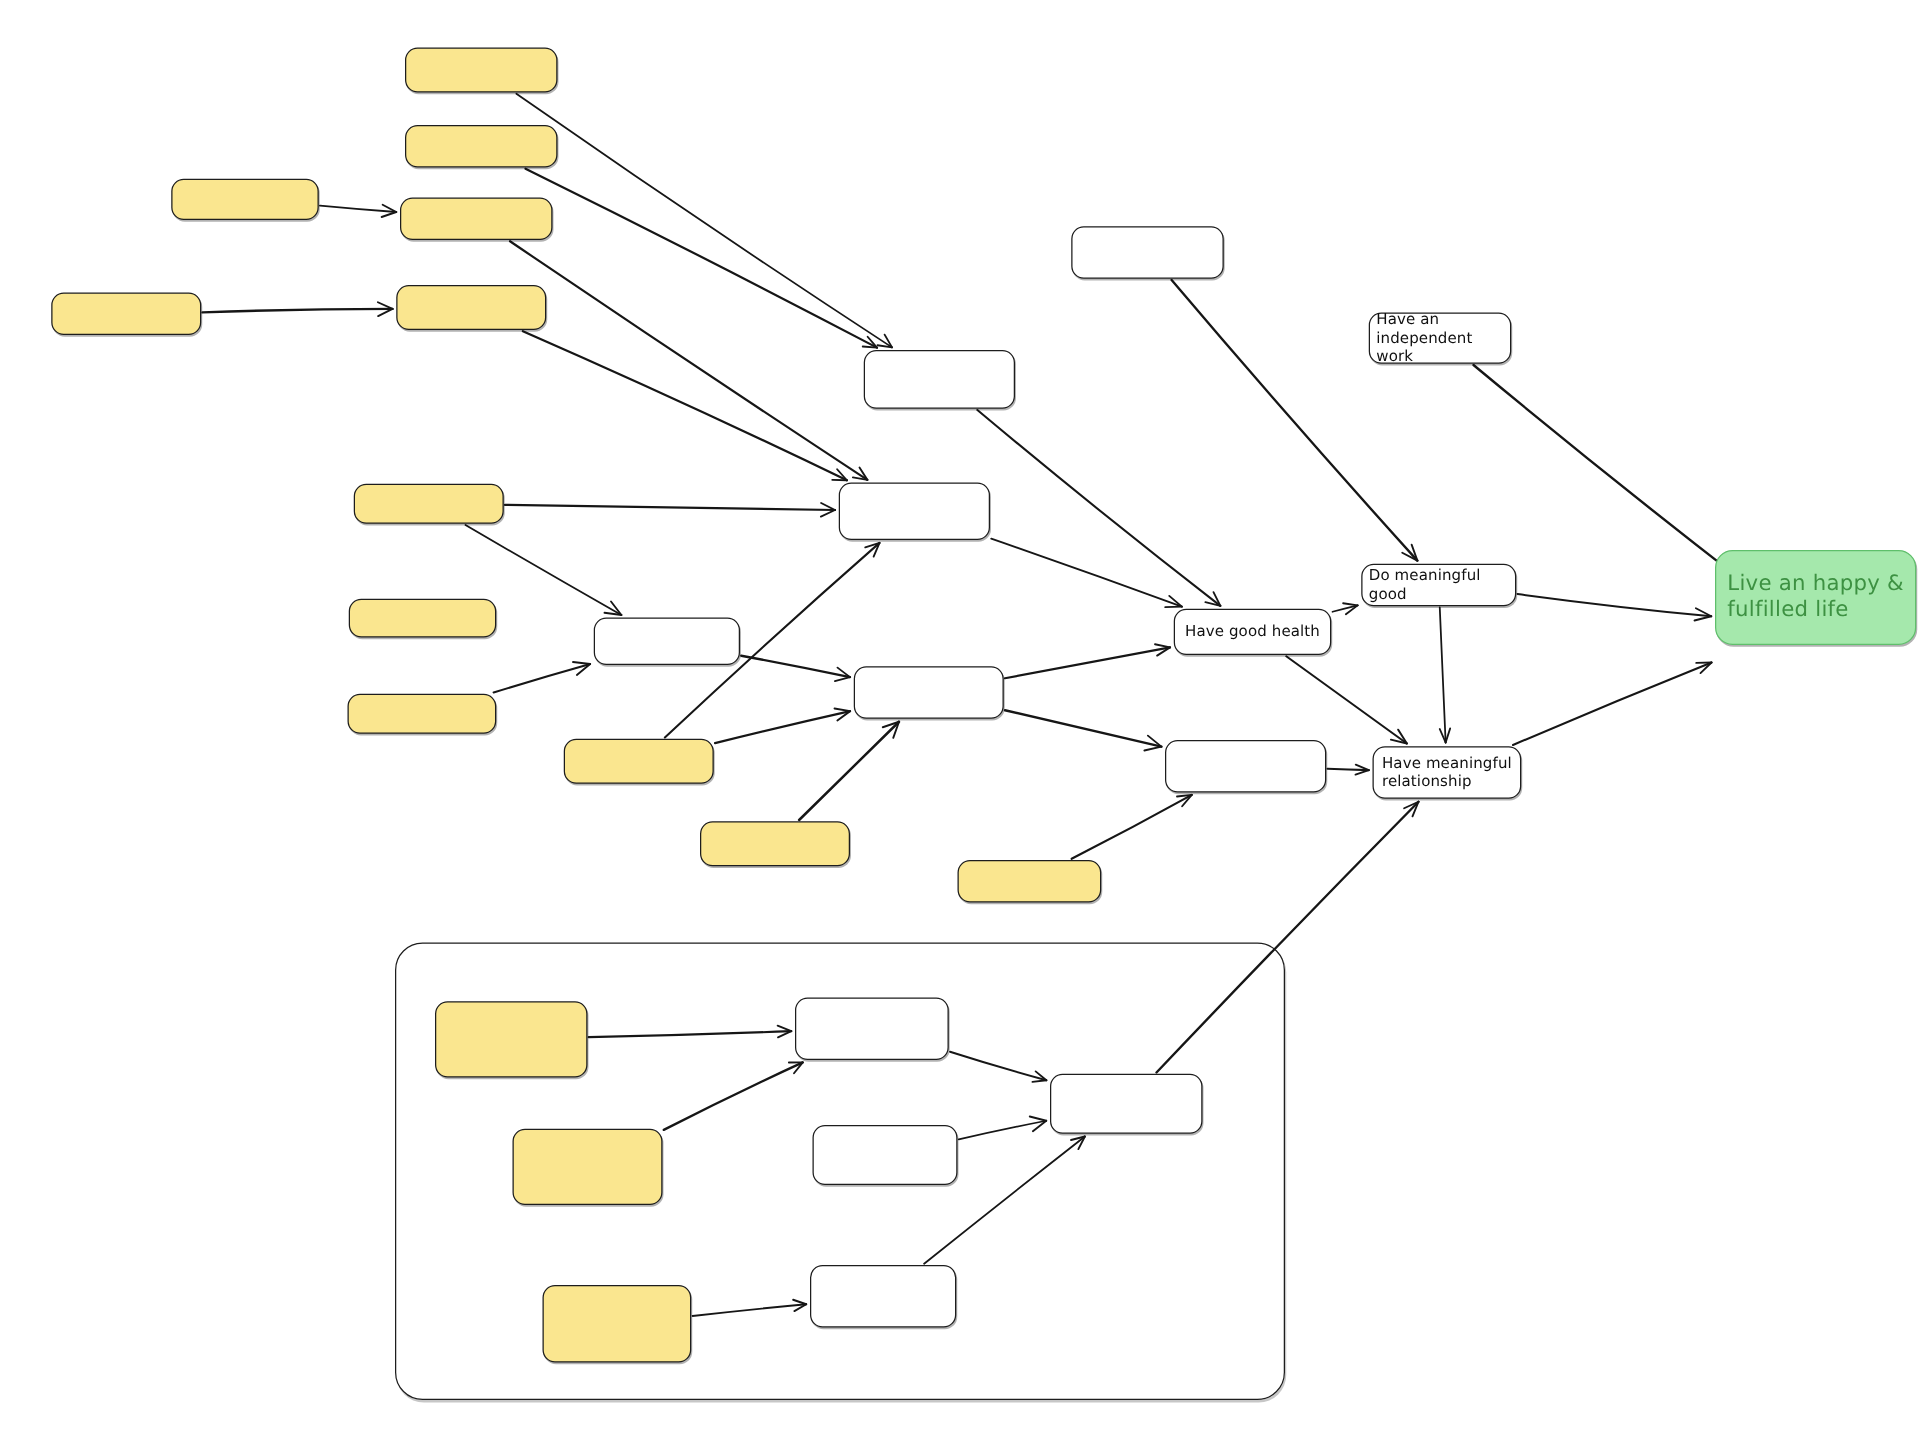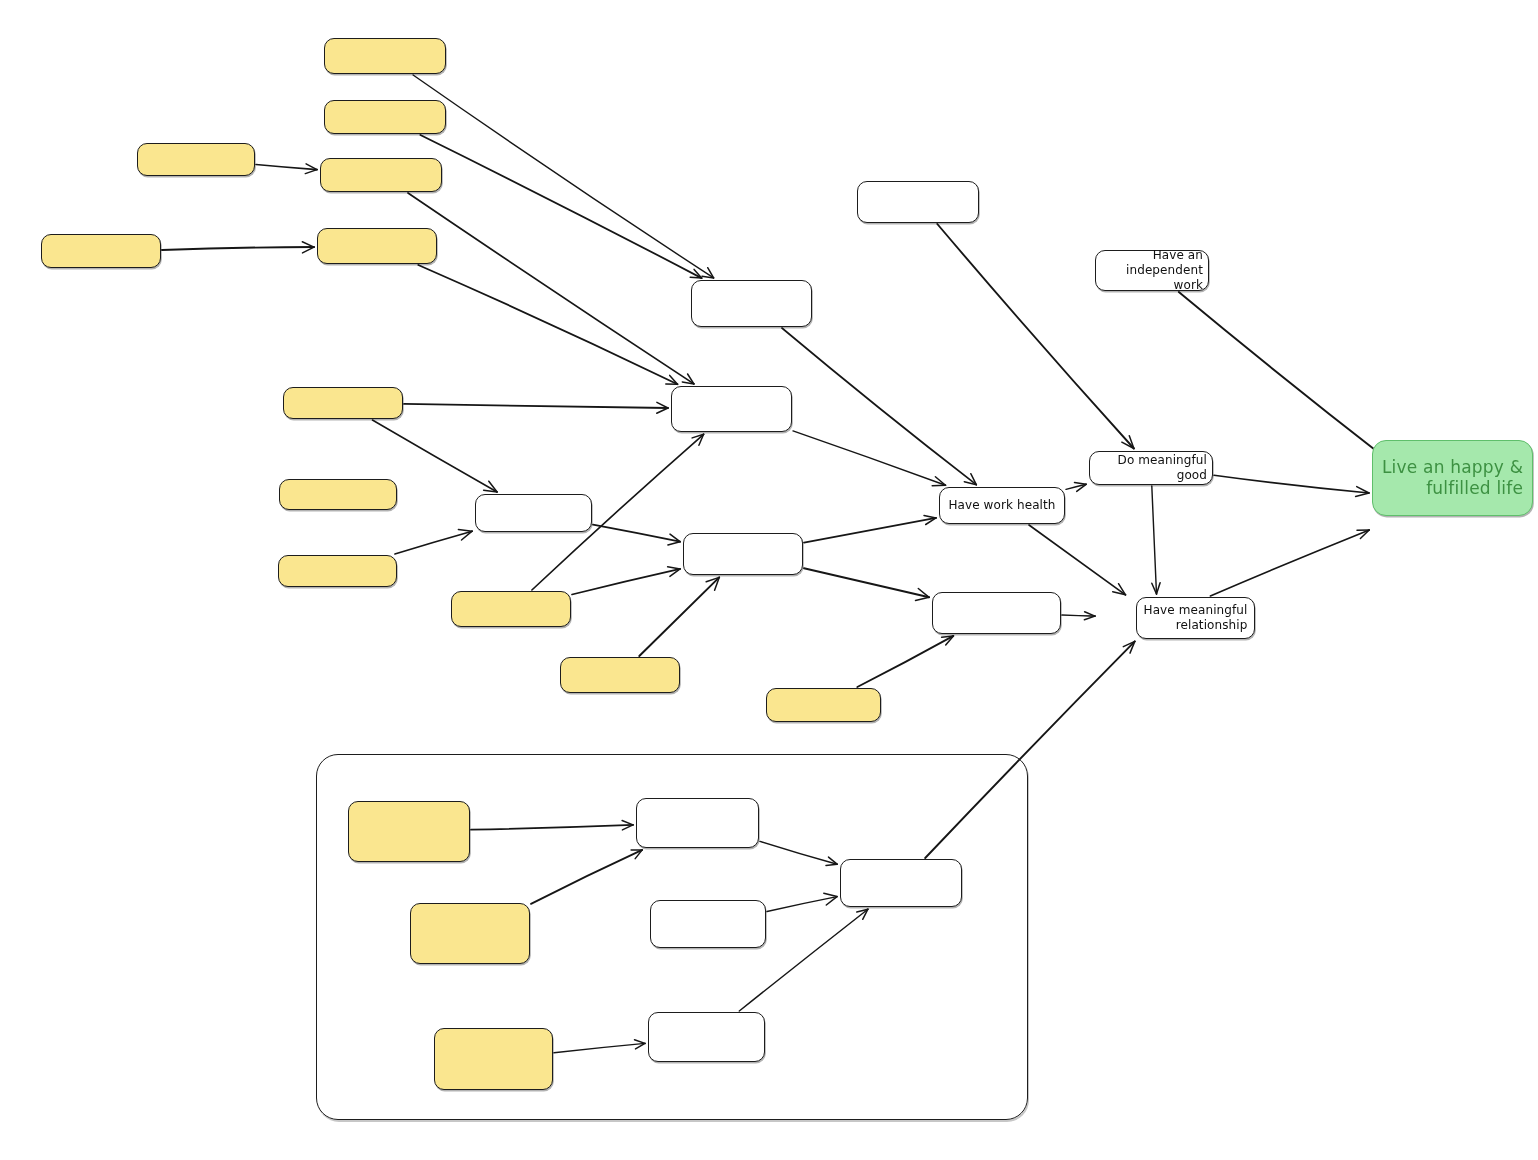--- a/index.html
+++ b/index.html
@@ -23,21 +23,21 @@
   }
   .node {
     position: absolute;
     box-sizing: border-box;
     border: 1.6px solid #1d1d1d;
     border-radius: 10px;
     background: #ffffff;
     display: flex;
     align-items: center;
     justify-content: center;
-    text-align: right;
+    text-align: left;
     line-height: 1.25;
     color: #101010;
     font-family: "DejaVu Sans", sans-serif;
     box-shadow: 0.8px 1.4px 0 rgba(0,0,0,0.30);
   }
   .node.yellow {
     background: #fae68f;
     border-color: #1d1d1d;
   }
   .node.green {
@@ -228,29 +228,29 @@
     <div class="node " style="left: 475px; top: 494px; width: 117px; height: 38px;">
       <span class="label"></span>
     </div>
     <div class="node " style="left: 683px; top: 533px; width: 120px; height: 42px;">
       <span class="label"></span>
     </div>
     <div class="node " style="left: 932px; top: 592px; width: 129px; height: 42px;">
       <span class="label"></span>
     </div>
     <div class="node big-label" style="left: 939px; top: 487px; width: 126px; height: 37px;">
-      <span class="label">Have work health</span>
+      <span class="label">Have good health</span>
     </div>
     <div class="node big-label" style="left: 1089px; top: 451px; width: 124px; height: 34px;">
       <span class="label">Do meaningful good</span>
     </div>
     <div class="node big-label" style="left: 1095px; top: 250px; width: 114px; height: 41px;">
       <span class="label">Have an<br>independent work</span>
     </div>
-    <div class="node big-label" style="left: 1136px; top: 597px; width: 119px; height: 42px;">
+    <div class="node big-label" style="left: 1098px; top: 597px; width: 119px; height: 42px;">
       <span class="label">Have meaningful<br>relationship</span>
     </div>
     <div class="node green" style="left: 1372px; top: 440px; width: 161px; height: 76px;">
       <span class="label">Live an happy &amp;<br>fulfilled life</span>
     </div>
     <div class="node yellow" style="left: 348px; top: 801px; width: 122px; height: 61px;">
       <span class="label"></span>
     </div>
     <div class="node yellow" style="left: 410px; top: 903px; width: 120px; height: 61px;">
       <span class="label"></span>

